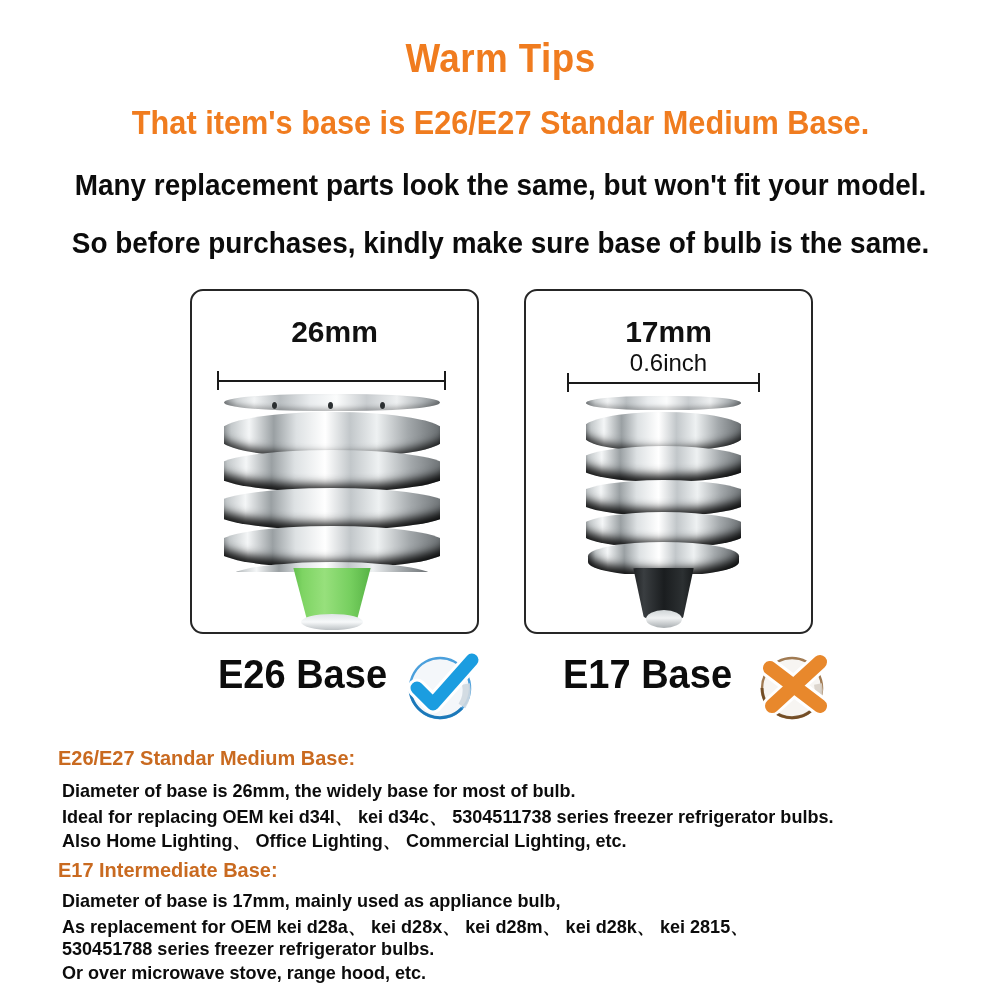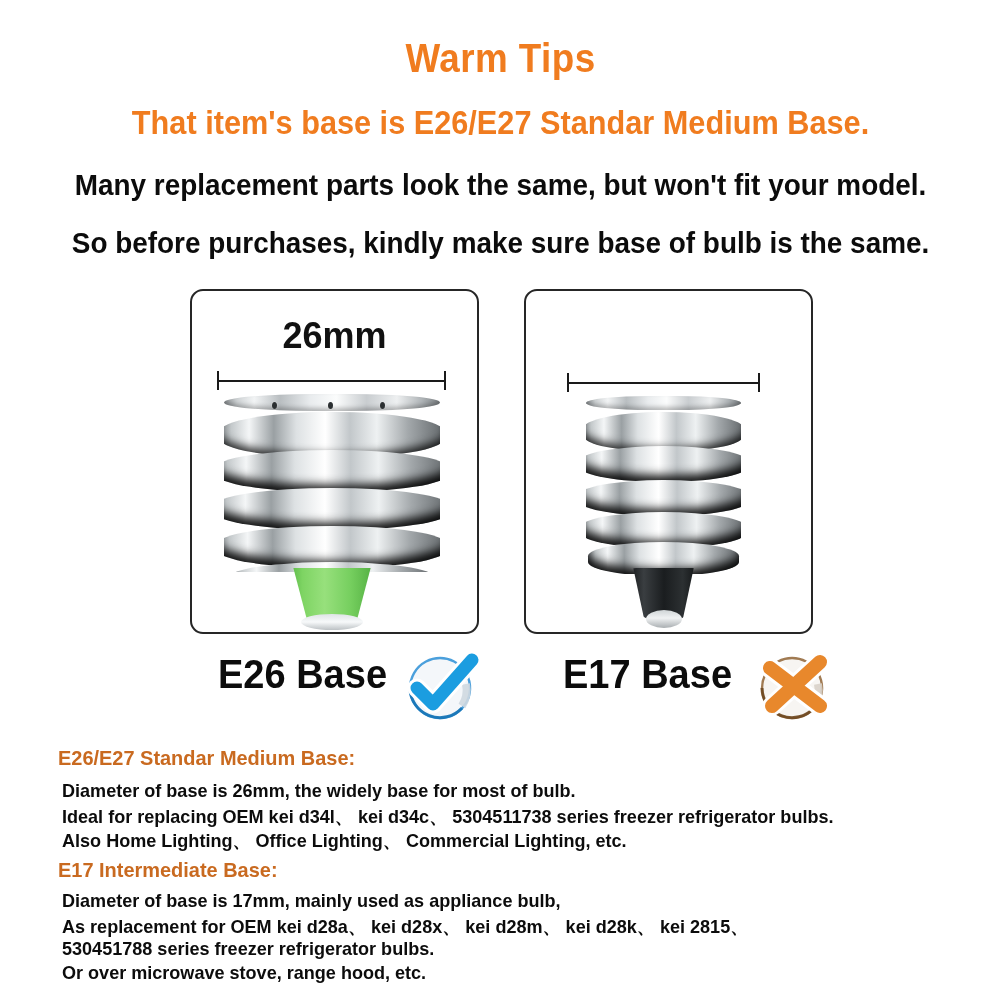--- a/index.html
+++ b/index.html
@@ -70,21 +70,21 @@
   }
   .panel-left  { left: 190px; }
   .panel-right { left: 524px; }
 
   .mm {
     position: absolute;
     top: 24px;
     left: 0;
     width: 100%;
     text-align: center;
-    font-size: 36px;
+    font-size: 30px;
     font-weight: bold;
     color: #111;
   }
   .inch {
     position: absolute;
     top: 58px;
     left: 0;
     width: 100%;
     text-align: center;
     font-size: 24px;
@@ -275,20 +275,22 @@
         <div class="thread dark" style="top:156px; height:36px; left:6px;  right:6px;"></div>
       </div>
       <div class="tip-wrap" style="width:92px;height:56px;">
         <div class="insulator green"></div>
         <div class="foot glass" style="width:62px;height:16px;"></div>
       </div>
     </div>
   </div>
 
   <div class="panel panel-right">
+    <div class="mm">17mm</div>
+    <div class="inch">0.6inch</div>
 
     <div class="ruler ruler-17">
       <div class="cap l"></div>
       <div class="bar"></div>
       <div class="cap r"></div>
     </div>
 
     <div class="bulb bulb-17">
       <div class="collar" style="height:14px;"></div>
       <div class="screw" style="bottom:48px;">

